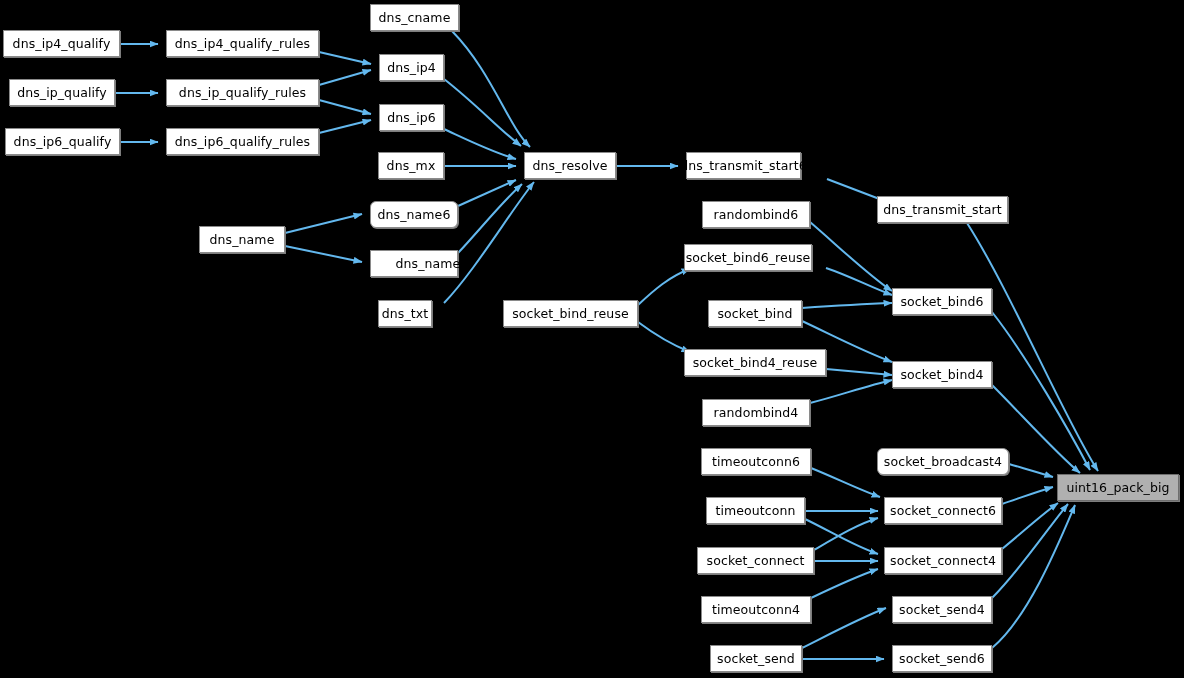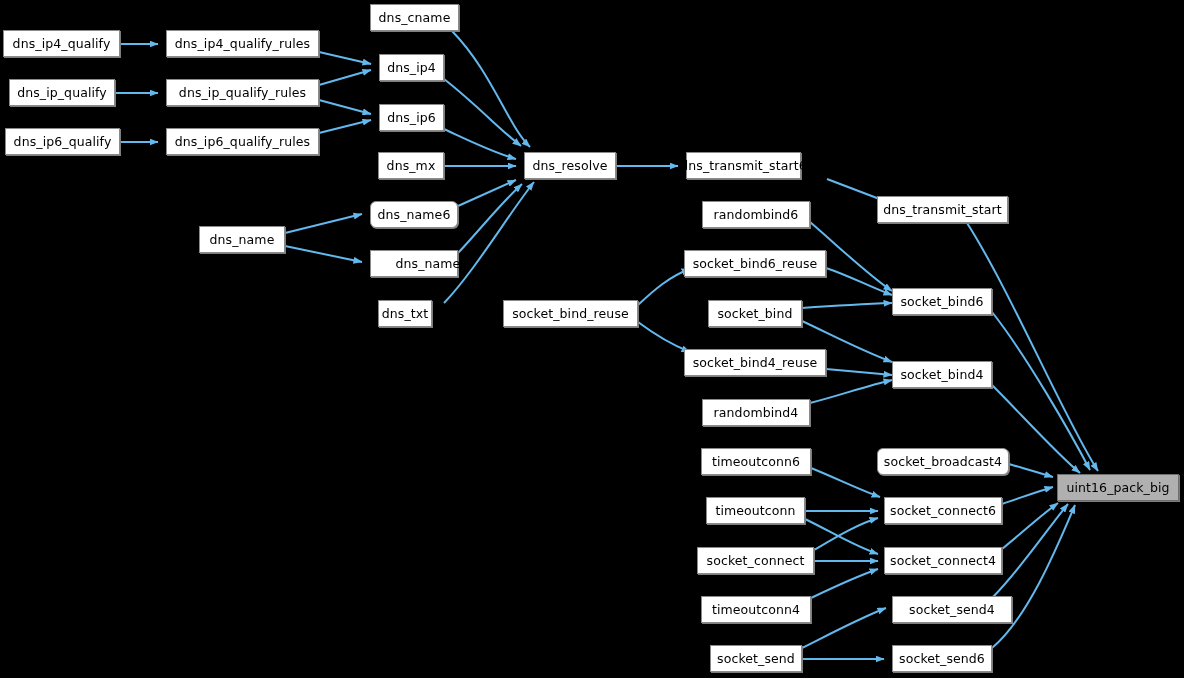--- a/index.html
+++ b/index.html
@@ -116,21 +116,21 @@
       </div>
       <div class="node" style="left: 503px; top: 300px; width: 135px; height: 27px;">
         <span class="lbl">socket_bind_reuse</span>
       </div>
       <div class="node" style="left: 686px; top: 152px; width: 115px; height: 27px;">
         <span class="lbl">dns_transmit_start6</span>
       </div>
       <div class="node" style="left: 702px; top: 201px; width: 108px; height: 27px;">
         <span class="lbl">randombind6</span>
       </div>
-      <div class="node" style="left: 684px; top: 250px; width: 142px; height: 27px; text-align: right;">
+      <div class="node" style="left: 684px; top: 244px; width: 128px; height: 27px; text-align: right;">
         <span class="lbl">socket_bind6_reuse</span>
       </div>
       <div class="node" style="left: 708px; top: 300px; width: 94px; height: 27px;">
         <span class="lbl">socket_bind</span>
       </div>
       <div class="node" style="left: 684px; top: 349px; width: 142px; height: 27px;">
         <span class="lbl">socket_bind4_reuse</span>
       </div>
       <div class="node" style="left: 702px; top: 399px; width: 108px; height: 27px;">
         <span class="lbl">randombind4</span>
@@ -161,21 +161,21 @@
       </div>
       <div class="node" style="left: 877px; top: 448px; width: 132px; height: 27px; border-radius: 6px;">
         <span class="lbl">socket_broadcast4</span>
       </div>
       <div class="node" style="left: 884px; top: 497px; width: 118px; height: 27px;">
         <span class="lbl">socket_connect6</span>
       </div>
       <div class="node" style="left: 884px; top: 547px; width: 118px; height: 27px;">
         <span class="lbl">socket_connect4</span>
       </div>
-      <div class="node" style="left: 892px; top: 596px; width: 120px; height: 27px;">
+      <div class="node" style="left: 892px; top: 596px; width: 100px; height: 27px;">
         <span class="lbl">socket_send4</span>
       </div>
       <div class="node" style="left: 892px; top: 645px; width: 100px; height: 27px;">
         <span class="lbl">socket_send6</span>
       </div>
       <div class="node current" style="left: 1057px; top: 474px; width: 122px; height: 27px;">
         <span class="lbl">uint16_pack_big</span>
       </div>
     </div>
 </div>

